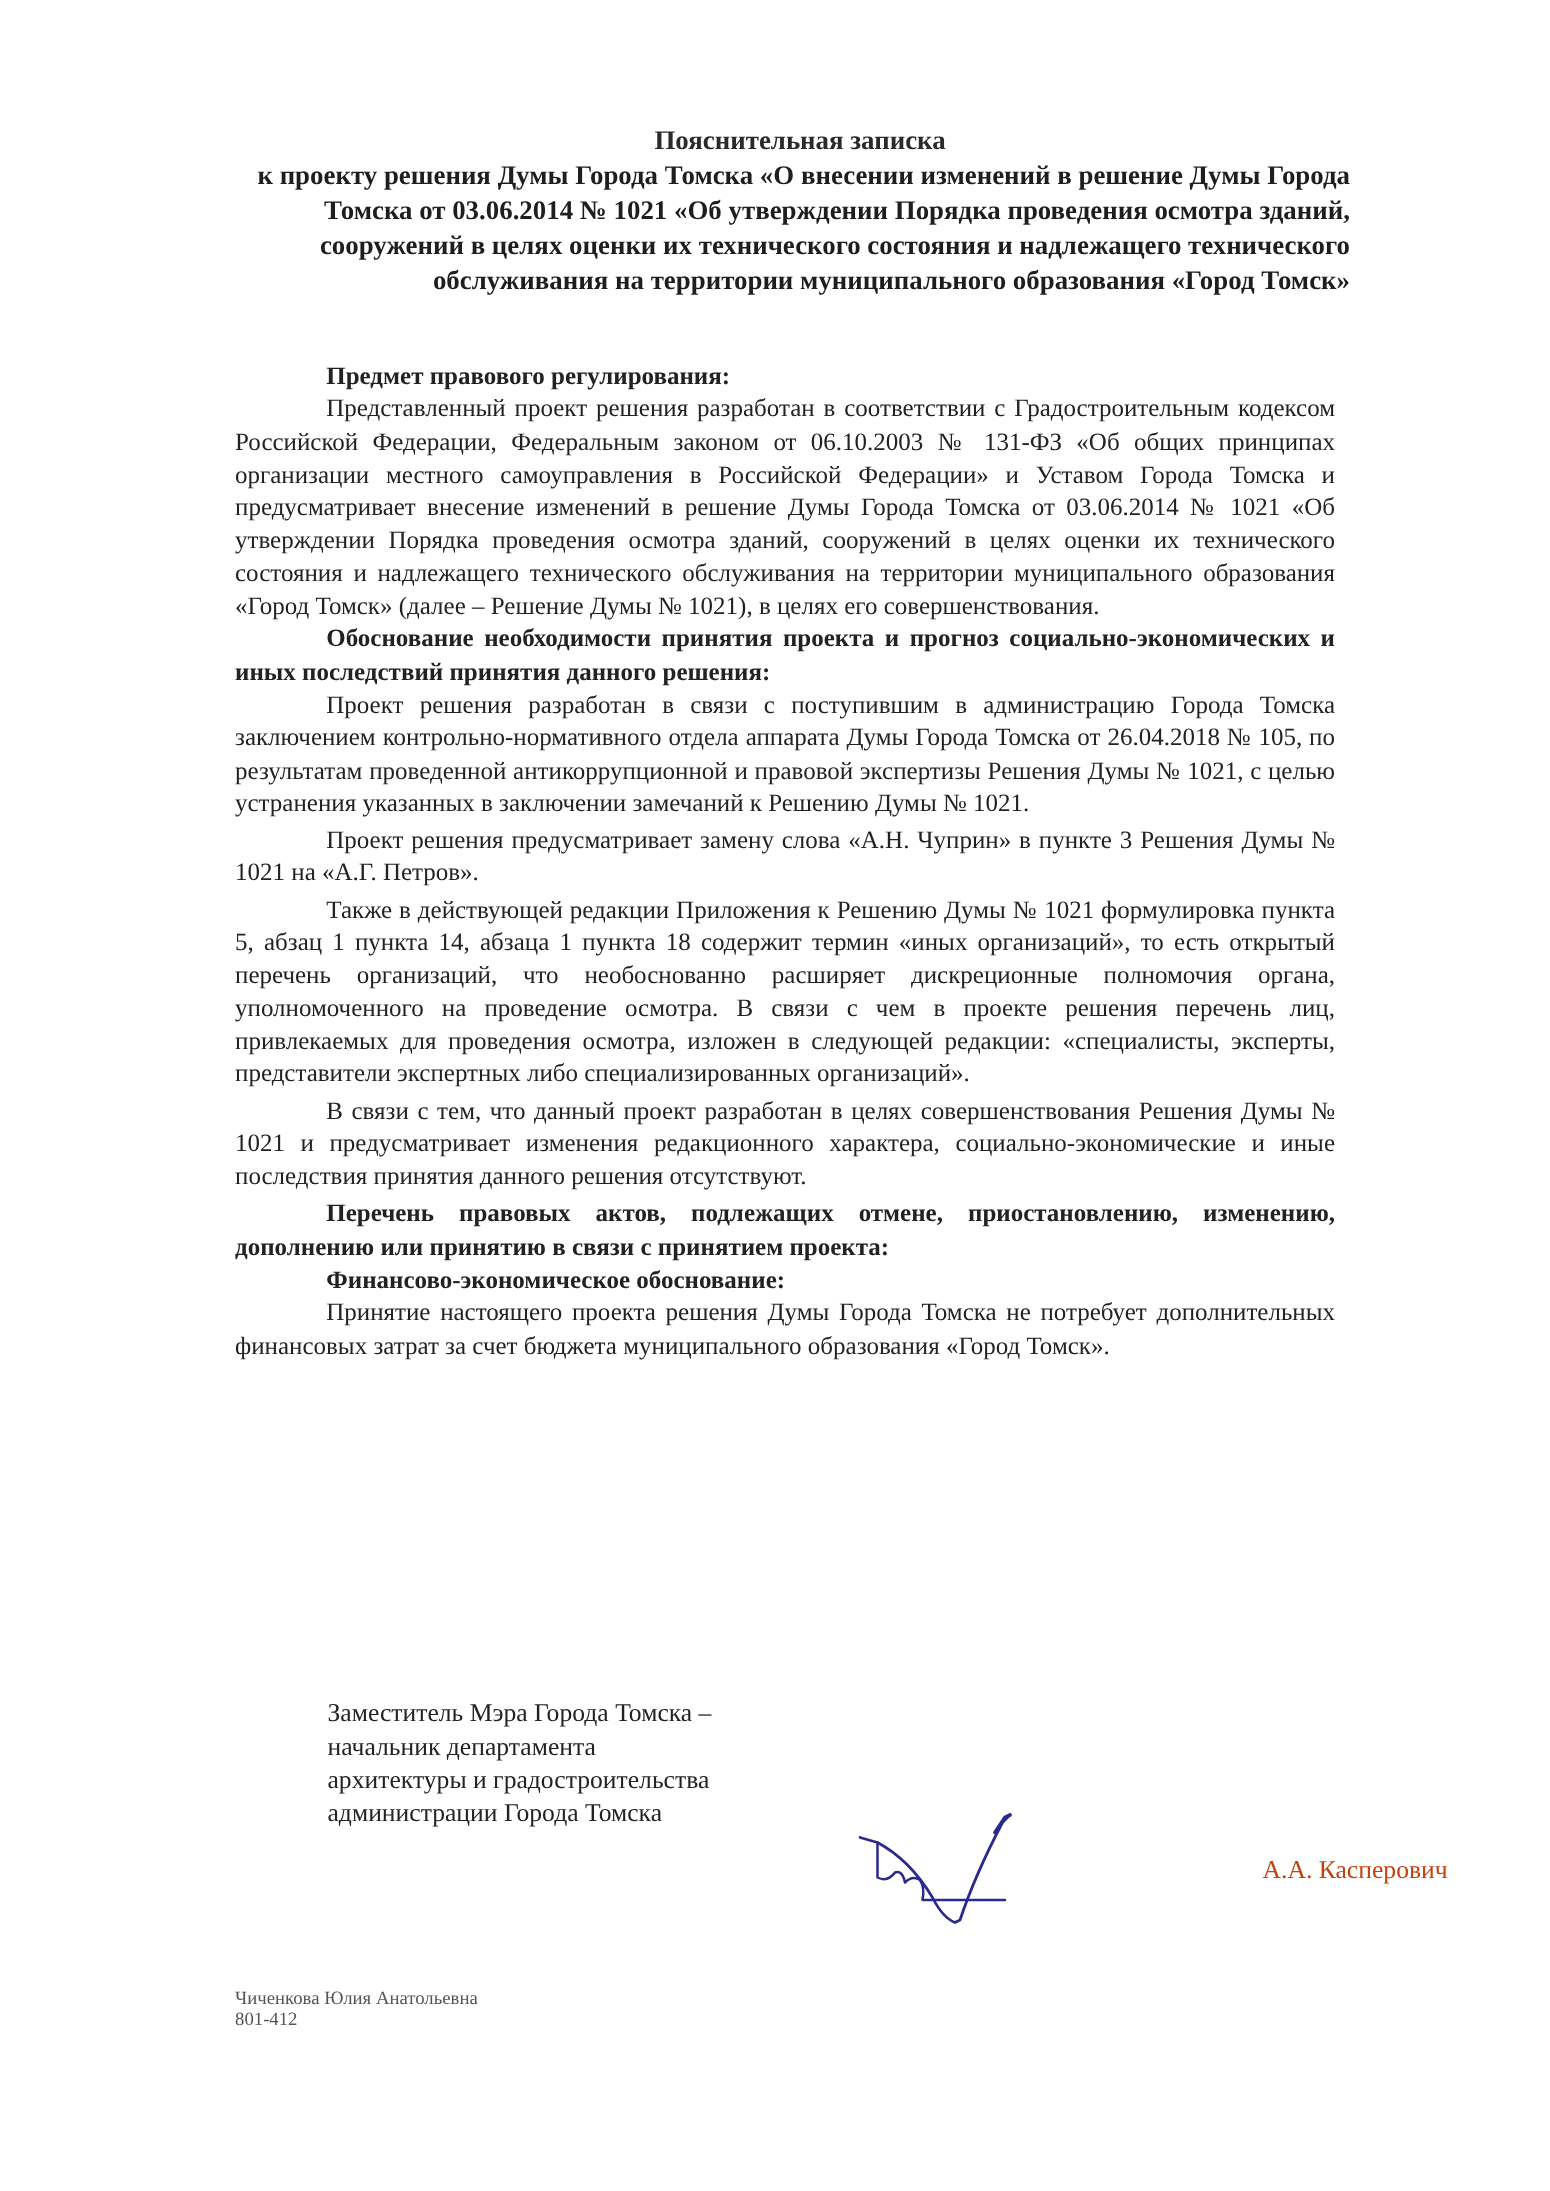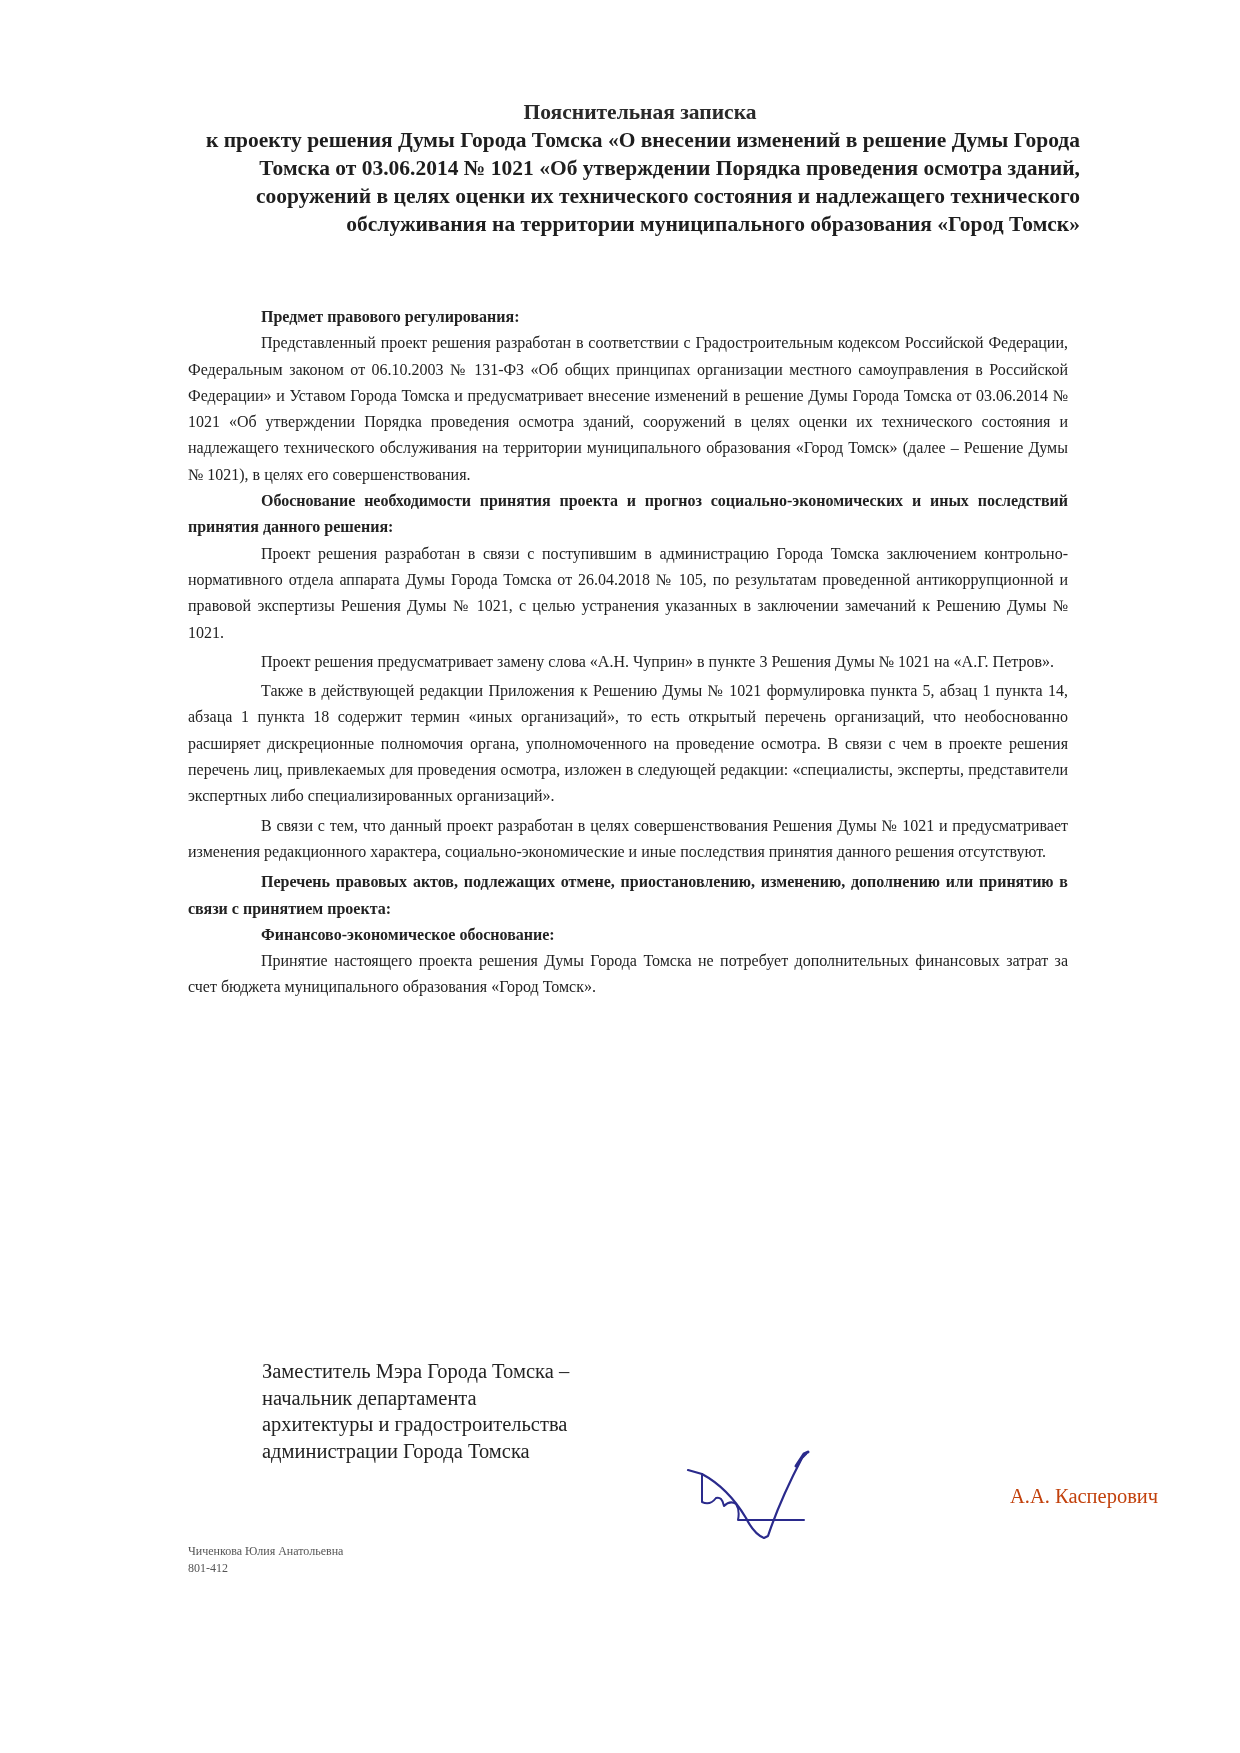--- a/index.html
+++ b/index.html
@@ -38,23 +38,23 @@
       font-weight: bold;
       color: #2a2a2a;
     }
     .title-block .doc-subtitle {
       display: block;
       text-align: right;
     }
     .body-text {
       position: absolute;
       left: 188px;
-      top: 304px;
+      top: 288px;
       width: 880px;
-      font-size: 16px;
+      font-size: 20px;
       line-height: 26.3px;
       text-align: justify;
       color: #222;
     }
     .body-text p {
       margin: 0;
       text-indent: 73px;
     }
     .body-text p.heading {
       font-weight: bold;
@@ -91,22 +91,22 @@
       position: absolute;
       left: 1010px;
       top: 1485px;
       font-size: 20.5px;
       color: #c2410c;
       white-space: nowrap;
     }
     .executor {
       position: absolute;
       left: 188px;
-      top: 1543px;
-      font-size: 12px;
+      top: 1591px;
+      font-size: 15px;
       line-height: 17px;
       color: #555;
     }
     .executor div {
       white-space: nowrap;
     }
   </style>
 </head>
 <body>
 

